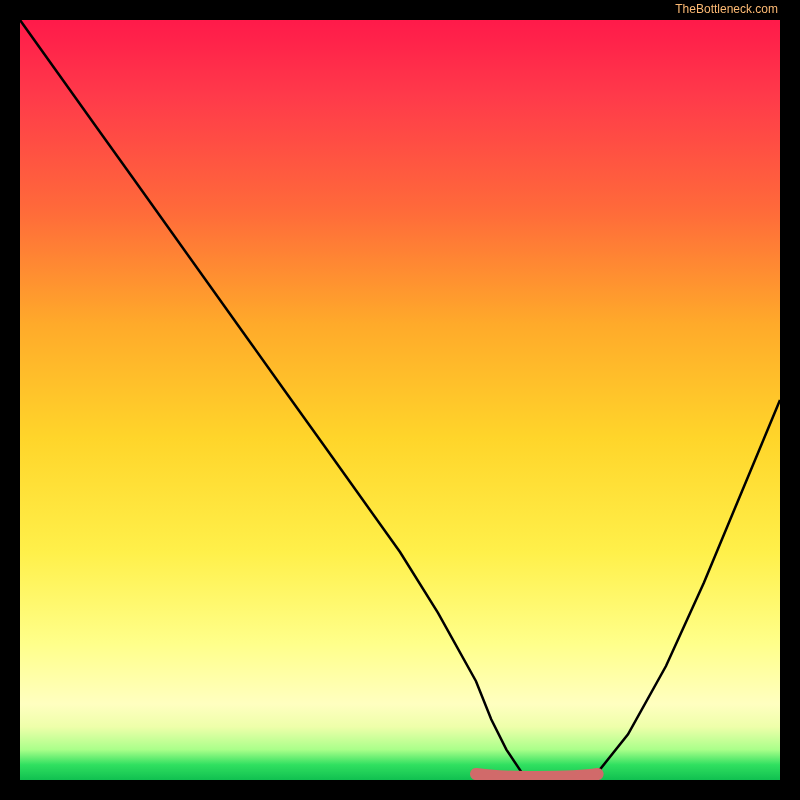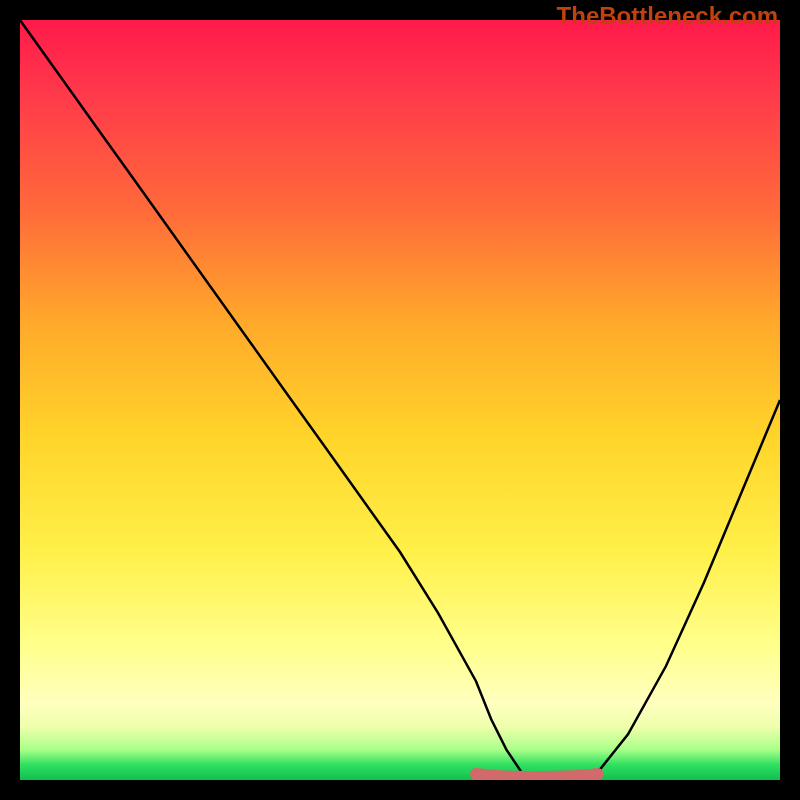--- a/index.html
+++ b/index.html
@@ -29,23 +29,23 @@
       #eeffaa 93%,
       #aaff8a 96%,
       #30e060 98%,
       #10c050 100%
     );
   }
   .attribution {
     position: absolute;
     top: 2px;
     right: 22px;
-    color: #c2410c;
-    font-size: 24px;
-    font-weight: bold;
+    color: #fdba74;
+    font-size: 12px;
+    font-weight: normal;
     z-index: 10;
   }
   svg.curve {
     position: absolute;
     left: 0;
     top: 0;
     width: 760px;
     height: 760px;
     z-index: 5;
   }

